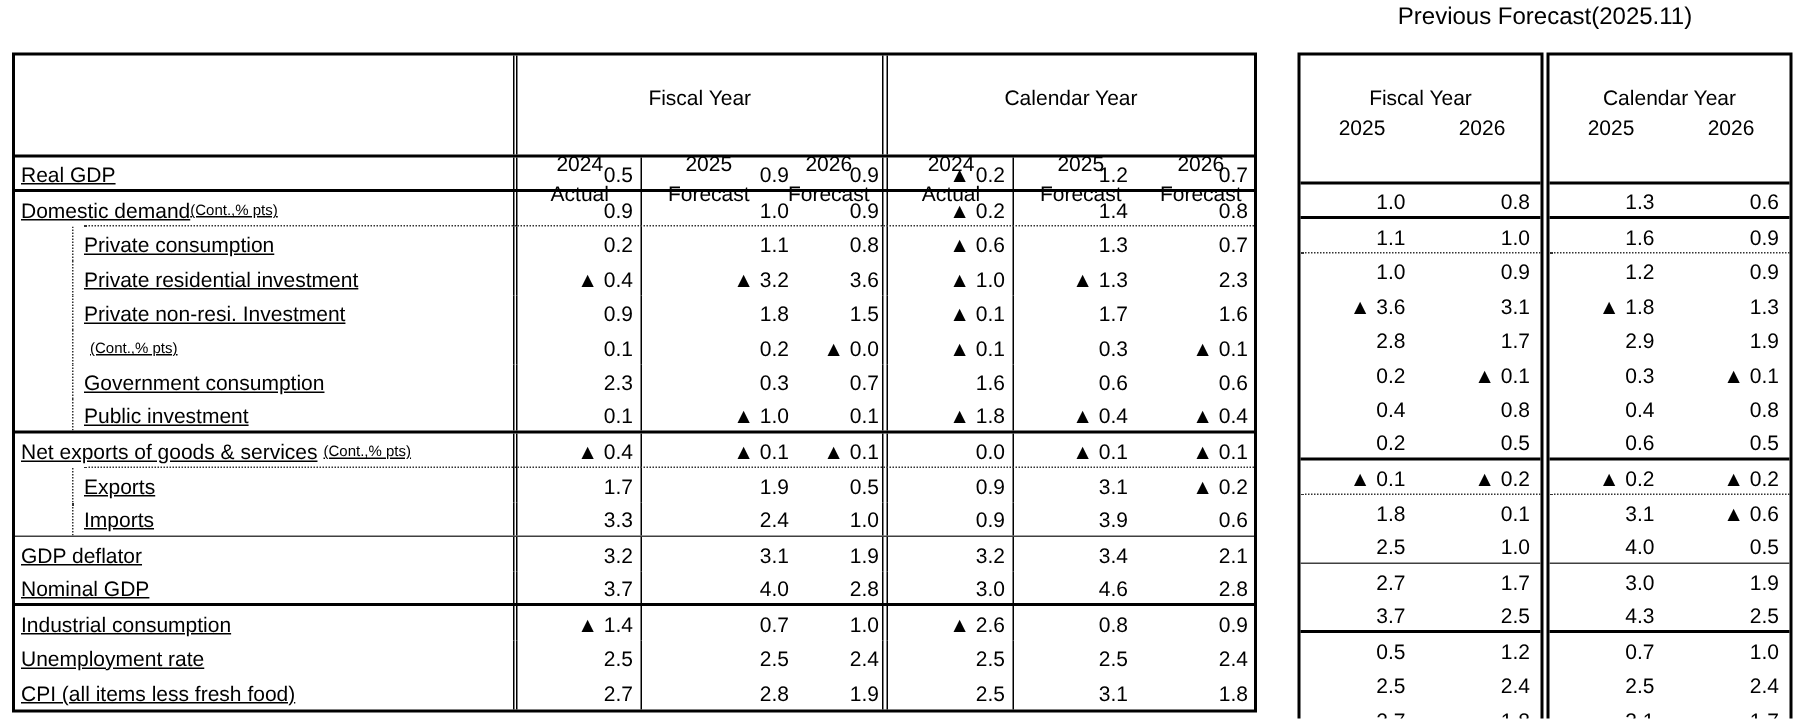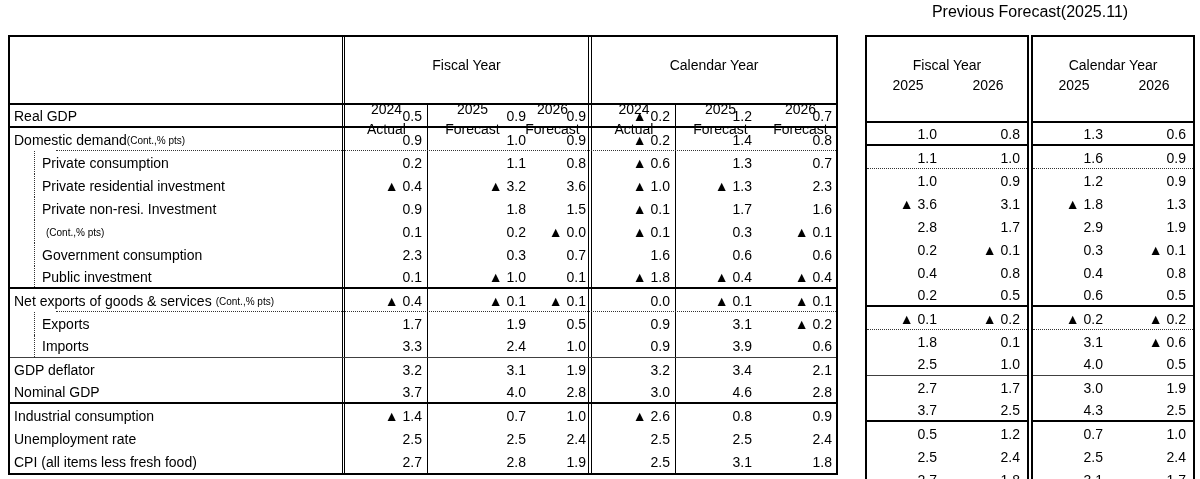--- a/index.html
+++ b/index.html
@@ -25,22 +25,22 @@
   .hline { height: 20px; display: flex; justify-content: center; align-items: center; font-size: 14px; }
   .htitle { margin-top: 18px; }
   .hcols { display: flex; justify-content: flex-start; }
   .hy { display: inline-block; text-align: center; font-size: 14px; line-height: 20px; margin-top: 48px; }
   .hfy .hy1 { width: 83px; } .hfy .hy2 { width: 89px; } .hfy .hy3 { width: 71px; }
   .hcy .hy1 { width: 84px; } .hcy .hy2 { width: 89px; } .hcy .hy3 { width: 71px; }
 
   .trow { display: flex; height: 23px; position: relative; }
   .cell { height: 100%; }
   .label-cell { width: 335px; border-right: 3px double #000; overflow: hidden; }
-  .label-inner { display: flex; align-items: center; height: 100%; padding-left: 4px; }
-  .label-inner.indent { margin-left: 24px; border-left: 1px dotted #333; padding-left: 7px; }
+  .label-inner { display: flex; align-items: center; height: 100%; padding-left: 4px; text-decoration: underline; }
+  .label-inner.indent { margin-left: 38px; border-left: 1px dotted #333; padding-left: 7px; }
   .lbl { font-size: 14px; white-space: nowrap; }
   .sfx { font-size: 10px; white-space: nowrap; padding-top: 2px; }
   .sfx.gap { margin-left: 4px; }
 
   .num { display: flex; align-items: center; justify-content: flex-end; font-size: 14px; white-space: pre; }
   .c-fya  { width: 83px;  border-right: 1px solid #000; padding-right: 5px; }
   .c-fy25 { width: 104px; padding-right: 6px; }
   .c-fy26 { width: 60px;  border-right: 4px double #000; padding-right: 2px; }
   .c-cya  { width: 84px;  border-right: 1px solid #000; padding-right: 5px; }
   .c-cy25 { width: 82px;  padding-right: 6px; }

